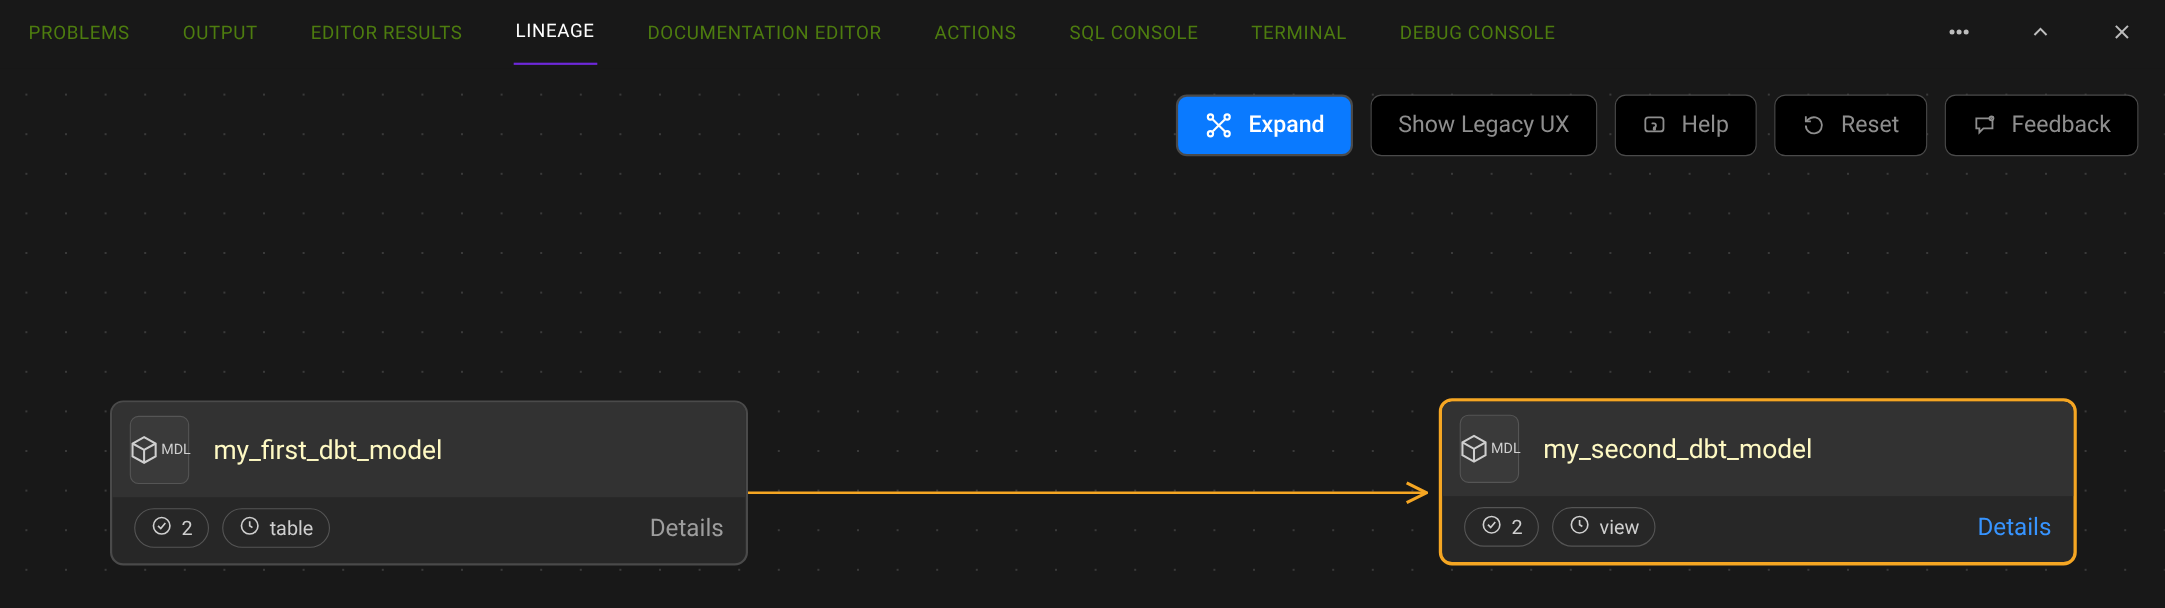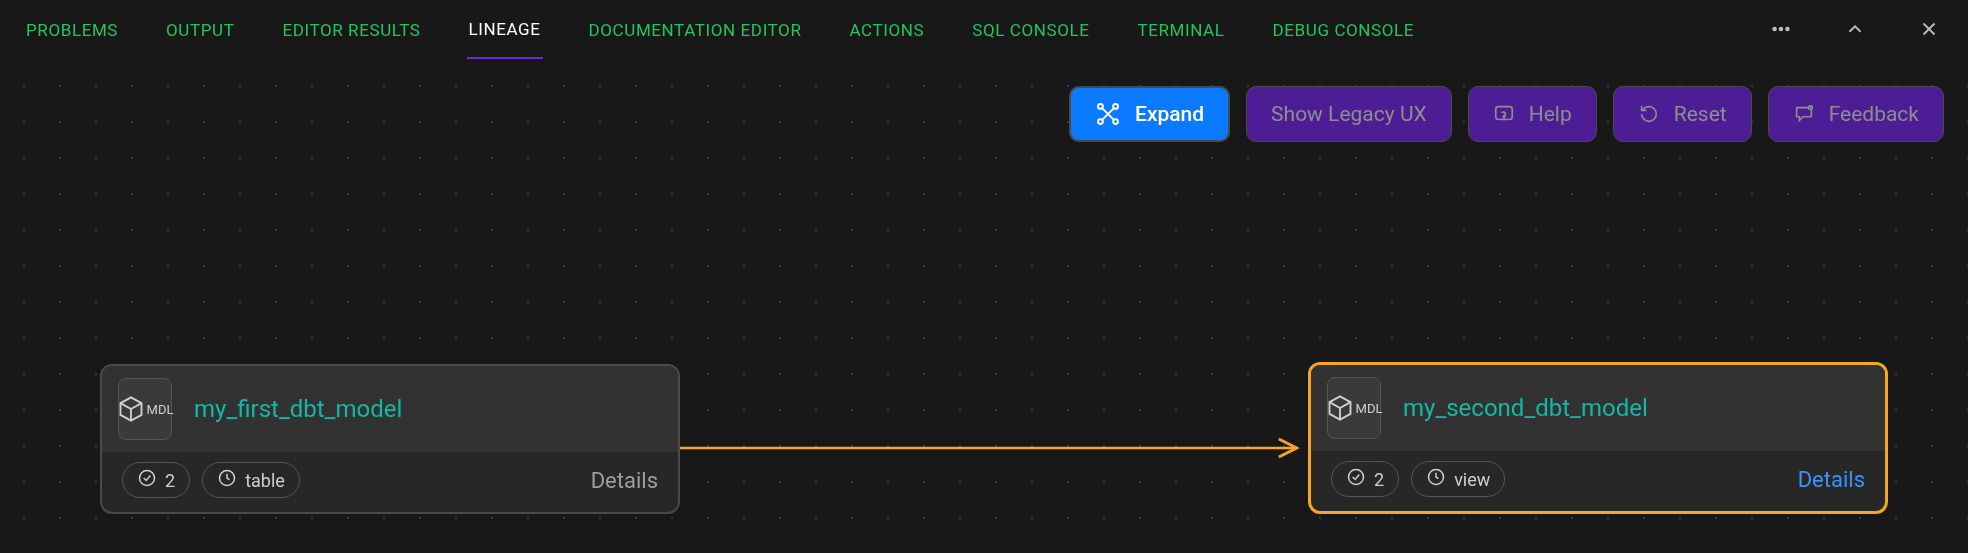--- a/index.html
+++ b/index.html
@@ -18,21 +18,21 @@
     height: 62px;
     padding: 0 24px;
     gap: 44px;
     position: relative;
     z-index: 10;
     background: #181818;
   }
   .tab {
     font-size: 17px;
     letter-spacing: 0.6px;
-    color: #22c55e;
+    color: #4d7c0f;
     padding: 16px 2px 18px;
     cursor: pointer;
     white-space: nowrap;
   }
   .tab.active {
     color: #ffffff;
     border-bottom: 2px solid #6d28d9;
   }
   .tabbar .spacer { flex: 1; }
   .tabbar .glyph {
@@ -69,21 +69,21 @@
     gap: 16px;
     z-index: 5;
   }
   .btn {
     display: inline-flex;
     align-items: center;
     gap: 14px;
     height: 56px;
     padding: 0 24px;
     border-radius: 10px;
-    background: #4c1d95;
+    background: #000000;
     border: 1.5px solid #4a4a4a;
     color: #8e8e8e;
     font-size: 21px;
     cursor: pointer;
     white-space: nowrap;
   }
   .btn.primary {
     background: #0a7aff;
     border: 2px solid #4a4a4a;
     color: #ffffff;
@@ -116,21 +116,21 @@
     gap: 2px;
     width: 54px;
     height: 62px;
     background: #3a3a3a;
     border: 1px solid #555;
     border-radius: 8px;
     font-size: 13px;
     color: #cfcfcf;
   }
   .mdl-badge svg { display: block; }
-  .node-title { font-size: 24px; color: #14b8a6; }
+  .node-title { font-size: 24px; color: #fef9c3; }
   .node-foot {
     display: flex;
     align-items: center;
     padding: 10px 20px 14px;
     gap: 12px;
   }
   .pill {
     display: inline-flex;
     align-items: center;
     gap: 8px;

